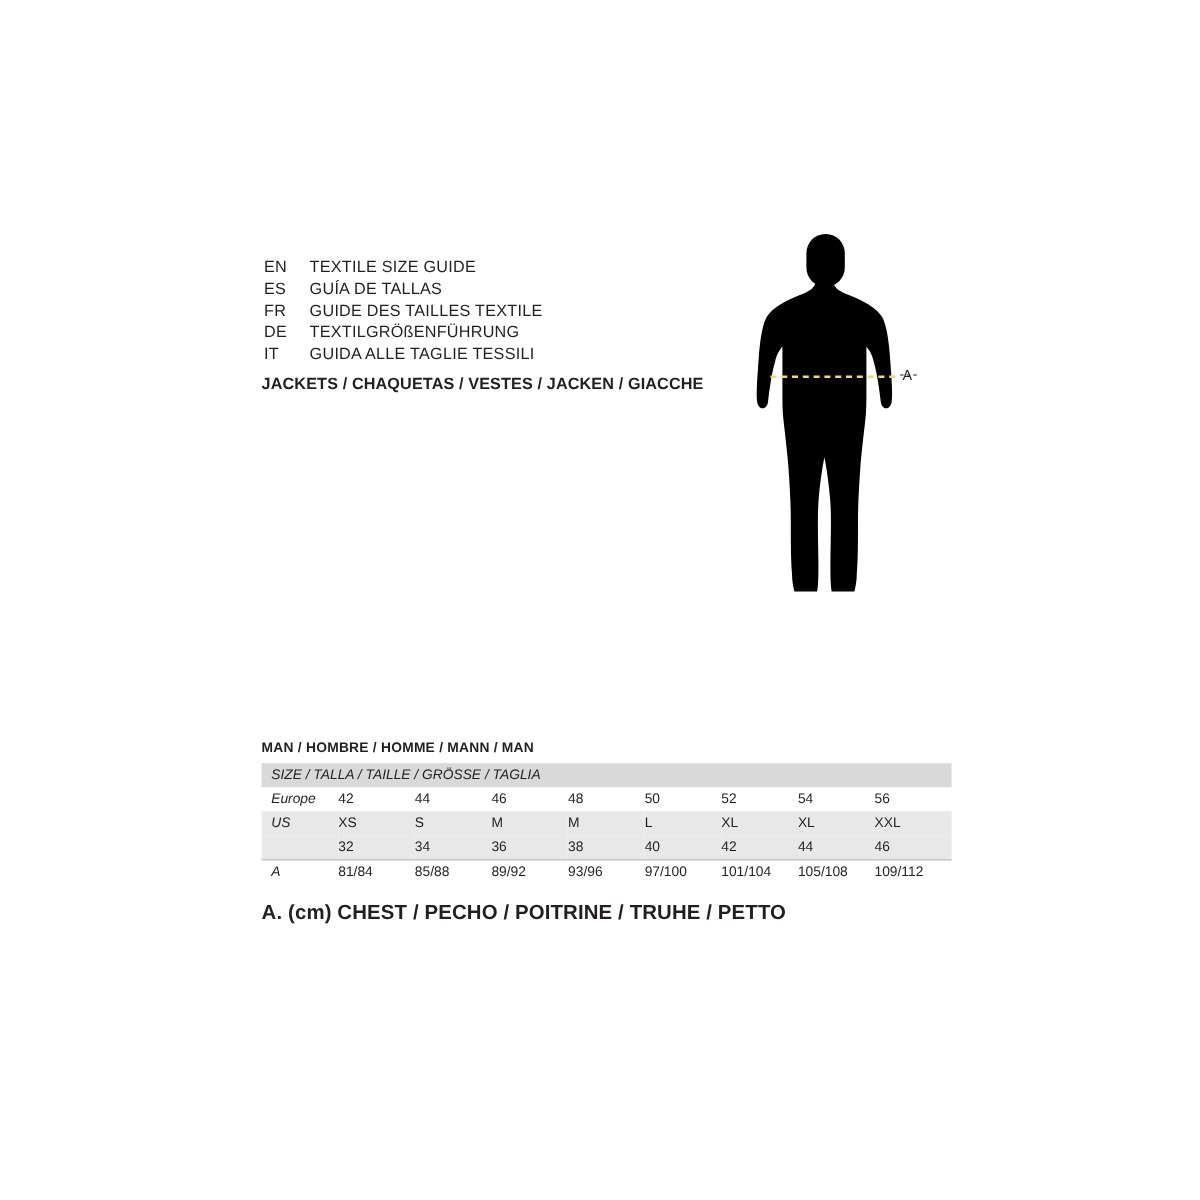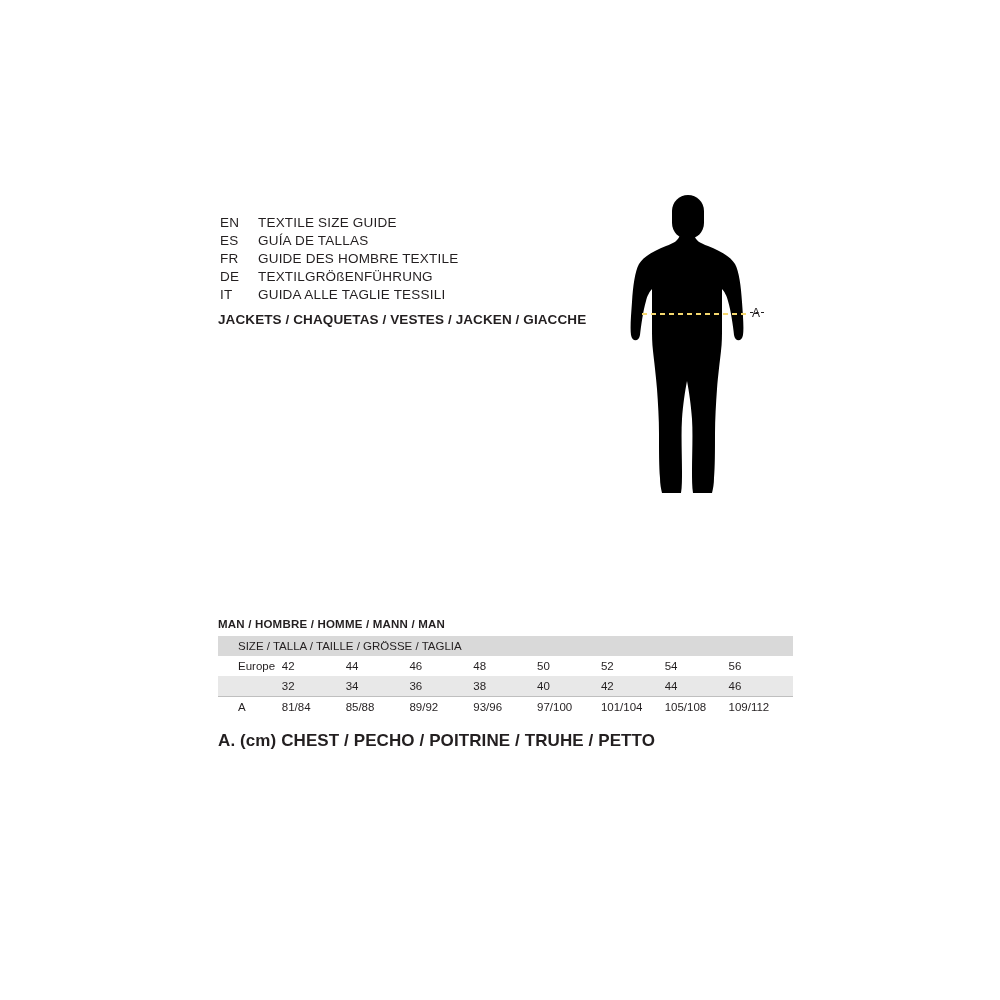--- a/index.html
+++ b/index.html
@@ -106,22 +106,23 @@
   }
   table.size-table th,
   table.size-table td {
     padding: 3px 0 3px 0;
     text-align: left;
     font-weight: normal;
     line-height: 14px;
   }
   table.size-table .rowhead {
     text-align: left;
-    padding-left: 20px;
+    padding-left: 8px;
     width: 86px;
+    font-style: italic;
   }
   tr.head-row {
     background: #d9d9d9;
   }
   tr.head-row .rowhead {
     font-weight: normal;
   }
   tr.band {
     background: #e8e8e8;
   }
@@ -144,21 +145,21 @@
     <div class="lang-row">
       <span class="lang-code">EN</span>
       <span class="lang-name">TEXTILE SIZE GUIDE</span>
     </div>
     <div class="lang-row">
       <span class="lang-code">ES</span>
       <span class="lang-name">GUÍA DE TALLAS</span>
     </div>
     <div class="lang-row">
       <span class="lang-code">FR</span>
-      <span class="lang-name">GUIDE DES HOMBRE TEXTILE</span>
+      <span class="lang-name">GUIDE DES TAILLES TEXTILE</span>
     </div>
     <div class="lang-row">
       <span class="lang-code">DE</span>
       <span class="lang-name">TEXTILGRÖßENFÜHRUNG</span>
     </div>
     <div class="lang-row">
       <span class="lang-code">IT</span>
       <span class="lang-name">GUIDA ALLE TAGLIE TESSILI</span>
     </div>
   </div>
@@ -227,20 +228,31 @@
           <td class="rowhead">Europe</td>
           <td>42</td>
           <td>44</td>
           <td>46</td>
           <td>48</td>
           <td>50</td>
           <td>52</td>
           <td>54</td>
           <td>56</td>
         </tr>
+        <tr class="band">
+          <td class="rowhead">US</td>
+          <td>XS</td>
+          <td>S</td>
+          <td>M</td>
+          <td>M</td>
+          <td>L</td>
+          <td>XL</td>
+          <td>XL</td>
+          <td>XXL</td>
+        </tr>
         <tr class="band sep">
           <td class="rowhead"></td>
           <td>32</td>
           <td>34</td>
           <td>36</td>
           <td>38</td>
           <td>40</td>
           <td>42</td>
           <td>44</td>
           <td>46</td>

